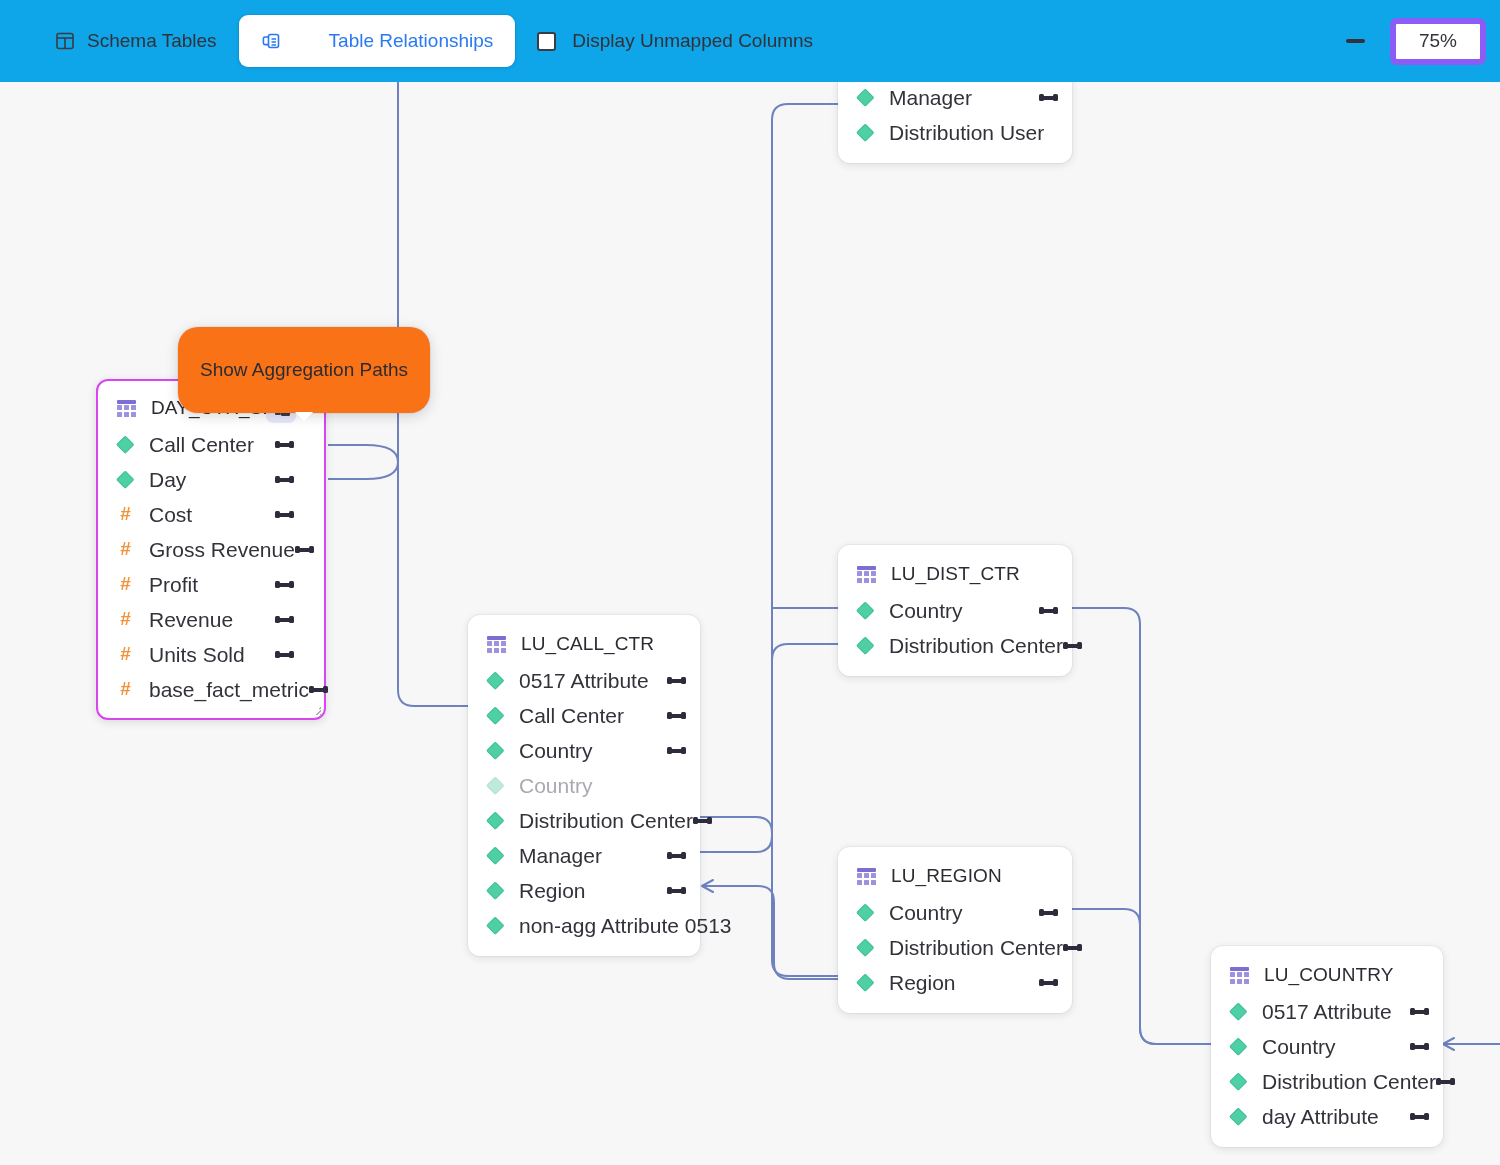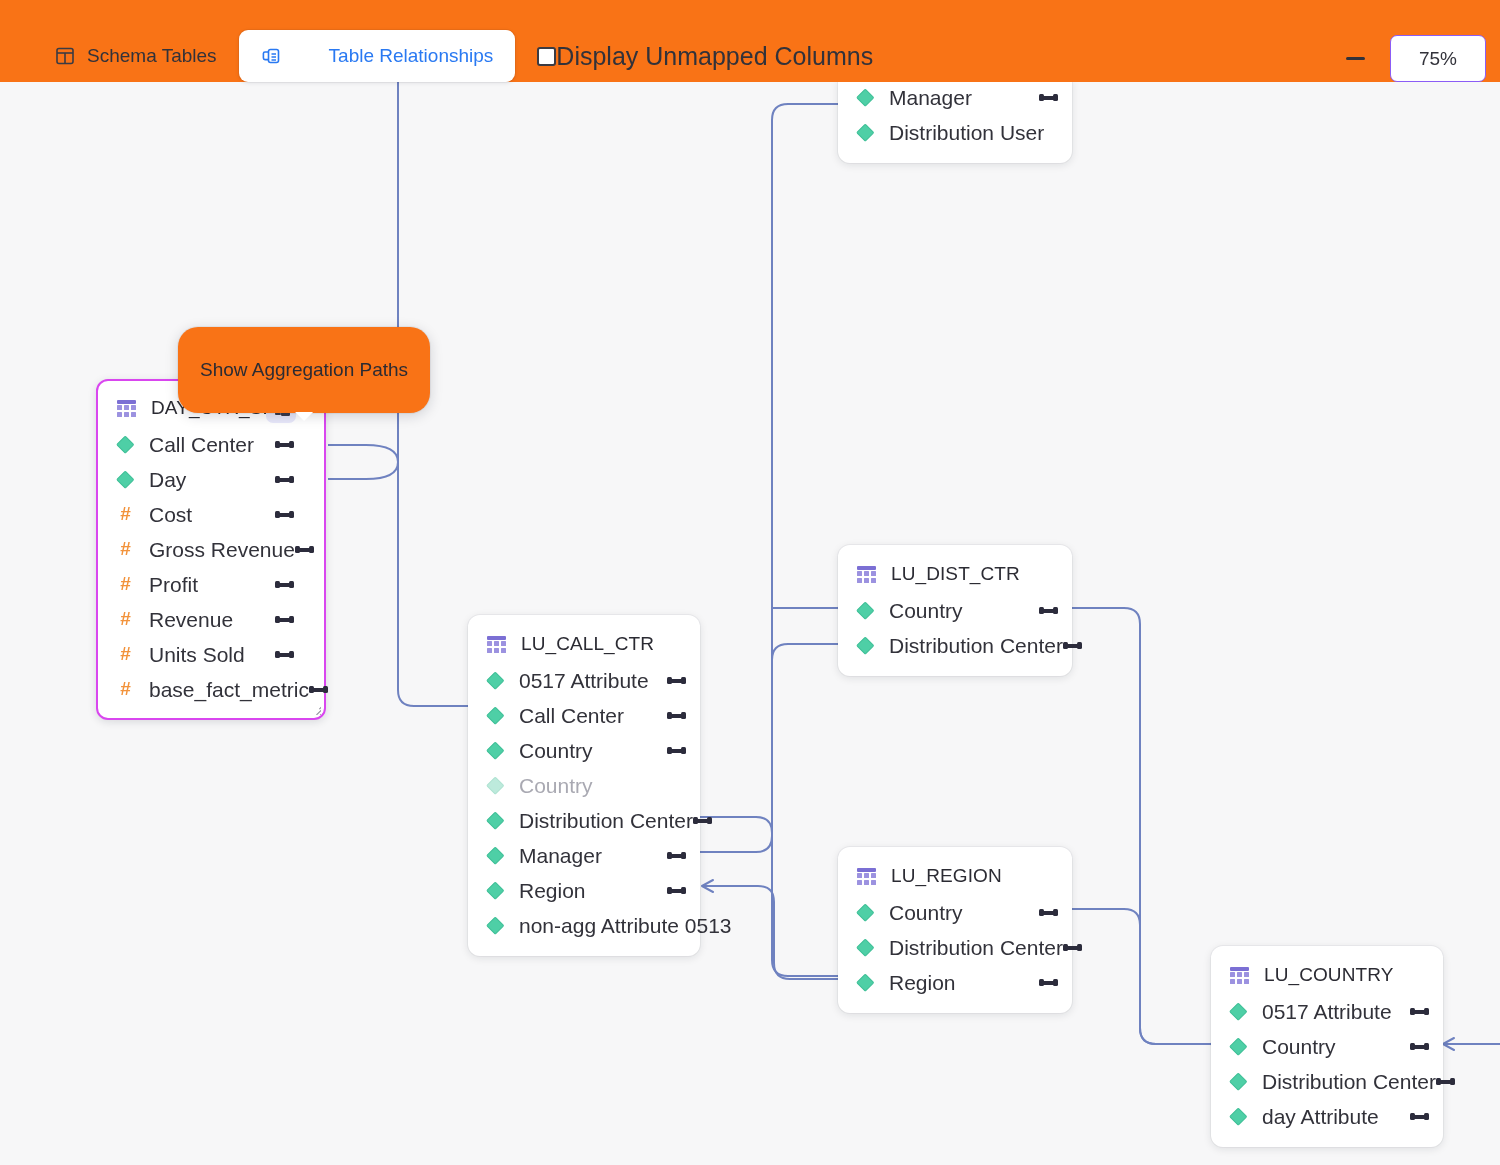--- a/index.html
+++ b/index.html
@@ -10,62 +10,62 @@
     overflow: hidden;
     font-family: "Liberation Sans", sans-serif;
     background: #f7f7f8;
   }
   #app { position: relative; width: 1500px; height: 1165px; }
 
   
   .toolbar {
     position: absolute; top: 0; left: 0;
     width: 1500px; height: 82px;
-    background: #f97316;
-    display: flex; align-items: flex-end;
+    background: #0ea5e9;
+    display: flex; align-items: center;
     padding: 0 14px 0 34px;
     z-index: 40;
   }
   .tool-btn {
     display: flex; align-items: center; gap: 13px;
     height: 52px; padding: 0 22px;
     border-radius: 9px;
     font-size: 19px; color: #32323a;
     cursor: pointer; background: transparent;
     border: none; white-space: nowrap;
   }
   .tool-btn.active {
     background: #ffffff;
     color: #2979f2;
     box-shadow: 0 1px 4px rgba(16,24,40,.10), 0 0 0 1px rgba(16,24,40,.05);
     gap: 48px;
   }
   .tool-check {
-    display: flex; align-items: center; 
+    display: flex; align-items: center; gap: 16px;
     height: 52px; padding: 0 14px 0 22px;
-    font-size: 25px; color: #32323a; cursor: pointer;
+    font-size: 19px; color: #32323a; cursor: pointer;
     white-space: nowrap;
   }
   .cbox {
     width: 19px; height: 19px; border-radius: 3px;
     border: 2px solid #3b3b43; background: #fff; flex: none;
   }
   .spacer { flex: 1 1 auto; }
   .zoom-group { display: flex; align-items: center; gap: 18px; }
   .zoom-minus {
     width: 34px; height: 34px; display: flex;
     align-items: center; justify-content: center; cursor: pointer;
   }
   .zoom-minus i {
     display: block; width: 19px; height: 3.5px;
     background: #32323a; border-radius: 2px;
   }
   .zoom-value {
     height: 47px; min-width: 96px;
-    border: 1px solid #8b5cf6; border-radius: 7px;
+    border: 6px solid #8b5cf6; border-radius: 7px;
     background: #ffffff; color: #32323a; font-size: 19px;
     display: flex; align-items: center; justify-content: center;
     padding: 0 8px; cursor: text;
   }
 
   
   #canvas { position: absolute; inset: 0; }
   #edges { position: absolute; left: 0; top: 0; width: 1500px; height: 1165px; }
   .edge { fill: none; stroke: #6f82c0; stroke-width: 2; }
 

